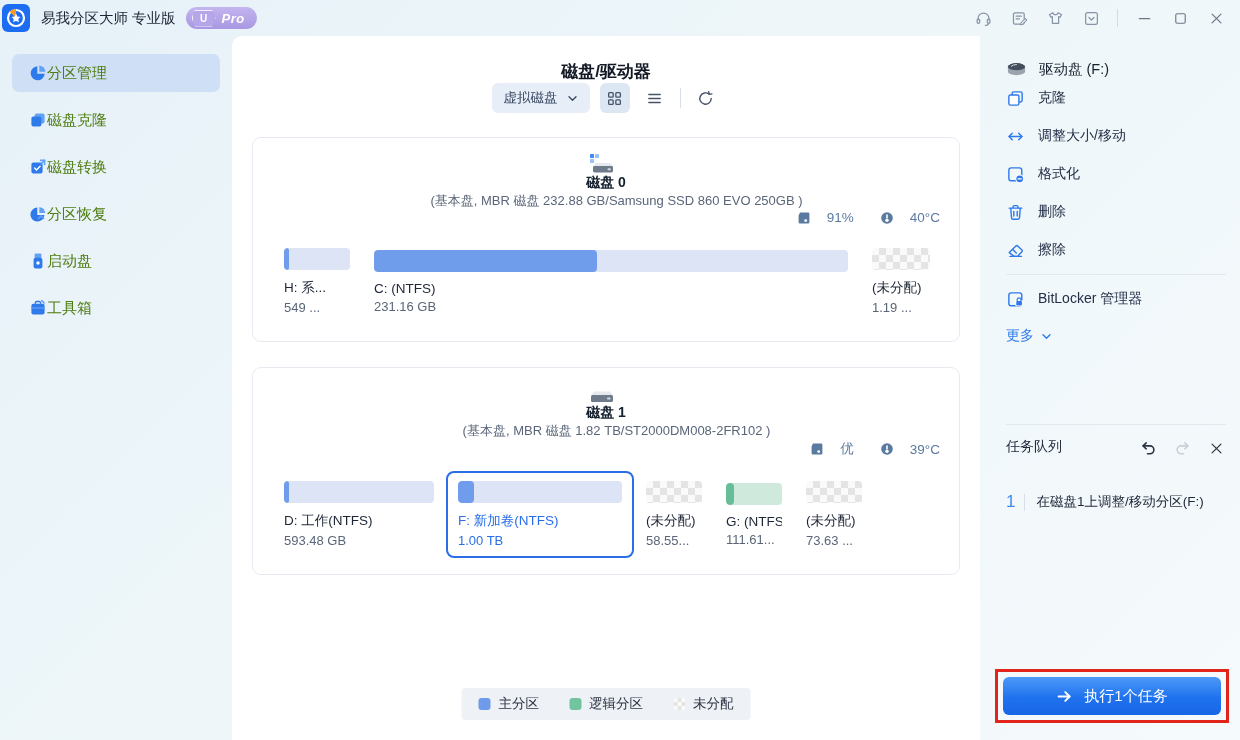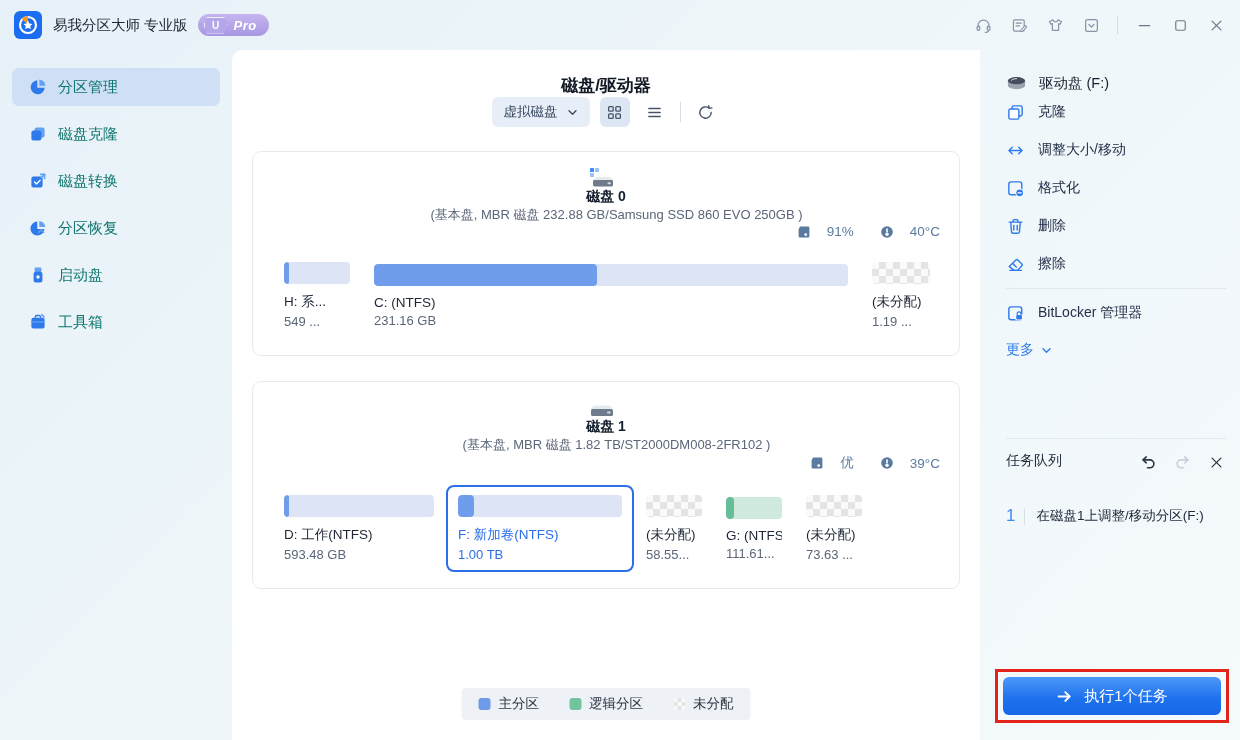--- a/index.html
+++ b/index.html
@@ -3,21 +3,21 @@
 <meta charset="utf-8">
 <style>
   * { margin:0; padding:0; box-sizing:border-box; }
   html,body { width:1240px; height:740px; overflow:hidden;
     font-family:"Liberation Sans","DejaVu Sans",sans-serif;
     background:linear-gradient(135deg,#e6f1f8 0%,#eef6f9 45%,#f5fafc 100%); }
 
   .window { width:1240px; height:740px; display:flex; flex-direction:column; }
 
   
-  .titlebar { height:50px; display:flex; align-items:center; padding-left:14px; flex:0 0 auto; }
+  .titlebar { height:36px; display:flex; align-items:center; padding-left:2px; flex:0 0 auto; }
   .applogo { width:28px; height:28px; display:inline-flex; }
   .applogo svg { width:100%; height:100%; }
   .apptitle { margin-left:11px; font-size:14.5px; color:#1d2535; }
   .upro { margin-left:10px; display:inline-flex; align-items:center; gap:6px; height:22px;
     padding:0 12px 0 6px; border-radius:11px;
     background:linear-gradient(180deg,#c7b9f0,#a democratic  ); background:linear-gradient(180deg,#c2b3ee,#a violet ); background:linear-gradient(180deg,#c4b5ef,#a897e2); }
   .upro .u-diamond { width:24px; height:17px; display:flex; align-items:center; justify-content:center;
     background:#b5a5e9; border:1.5px solid #f2eefc; color:#fff; font-size:10px; font-weight:bold;
     clip-path:polygon(14% 0,86% 0,100% 50%,86% 100%,14% 100%,0 50%); border-radius:3px; }
   .upro i { color:#fff; font-size:13px; font-weight:bold; font-style:italic; letter-spacing:.5px; }
@@ -30,21 +30,21 @@
   .winctl:last-child { margin-right:6px; }
   .icon { display:inline-flex; }
   .icon svg { width:100%; height:100%; display:block; }
 
   
   .appbody { flex:1; display:flex; min-height:0; }
 
   
   .sidebar { width:232px; flex:0 0 auto; padding-top:18px; }
   .side-item { height:38px; margin:0 12px 9px 12px; border-radius:7px; display:flex; align-items:center;
-    gap:11px; padding-left:17px; font-size:15px; color:#0f766e; cursor:pointer; }
+    gap:0; padding-left:17px; font-size:15px; color:#4d7c0f; cursor:pointer; }
   .side-item.active { background:#cfe0f6; }
   .side-item .icon { width:18px; height:18px; }
 
   
   .content { flex:1; background:#fff; border-radius:10px 0 0 0; position:relative; padding:0 20px; min-width:0; }
   .content-head { display:flex; align-items:center; margin-top:24px;flex-direction:column; }
   .page-title { font-size:17px; font-weight:bold; color:#131a26; flex:1; }
   .head-controls { display:flex; align-items:center; gap:10px; }
   .dropdown { height:30px; background:#e7eef7; border:none; border-radius:6px; padding:0 12px;
     display:flex; align-items:center; gap:9px; font-size:13.5px; color:#3b4a63; cursor:pointer;

